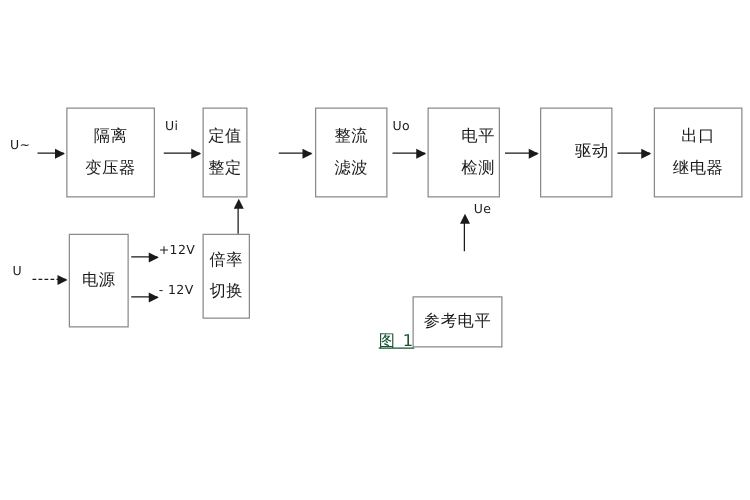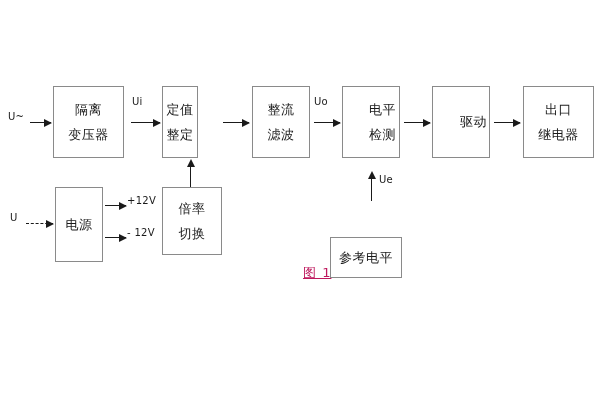--- a/index.html
+++ b/index.html
@@ -77,21 +77,21 @@
     left: -4.3px;
     width: 0;
     height: 0;
     border-bottom: 8px solid #1a1a1a;
     border-left: 4.6px solid transparent;
     border-right: 4.6px solid transparent;
   }
   .caption {
     position: absolute;
     font-size: 13px;
-    color: #be185d;
+    color: #14532d;
     letter-spacing: 1px;
     white-space: nowrap;
     text-decoration: underline;
   }
 </style>
 </head>
 <body>
 
 <div id="canvas">
 
@@ -145,29 +145,29 @@
   <div class="box" style="left:55px; top:187px; width:48px; height:75px;">
     <span class="ln">电源</span>
   </div>
 
   <span class="harrow" style="left:105px; top:205px; width:21px;"></span>
   <span class="lbl" style="left:127px; top:195px;">+12V</span>
 
   <span class="harrow" style="left:105px; top:237px; width:21px;"></span>
   <span class="lbl" style="left:127px; top:227px;">- 12V</span>
 
-  <div class="box" style="left:162px; top:187px; width:60px; height:68px;">
+  <div class="box" style="left:162px; top:187px; width:38px; height:68px;">
     <span class="ln">倍率</span>
     <span class="ln">切换</span>
   </div>
 
   <span class="varrow" style="left:190px; top:166px; height:21px;"></span>
 
   <div class="box" style="left:330px; top:217px; width:72px; height:41px;margin-top:20px;">
     <span class="ln">参考电平</span>
   </div>
 
   <span class="varrow" style="left:371px; top:178px; height:23px;"></span>
-  <span class="lbl" style="left:379px; top:174px;">Ue</span>
+  <span class="lbl" style="left:379px; top:162px;">Ue</span>
 
   <span class="caption" style="left:303px; top:264px;">图 1</span>
 
 </div>
 
 </body></html>

